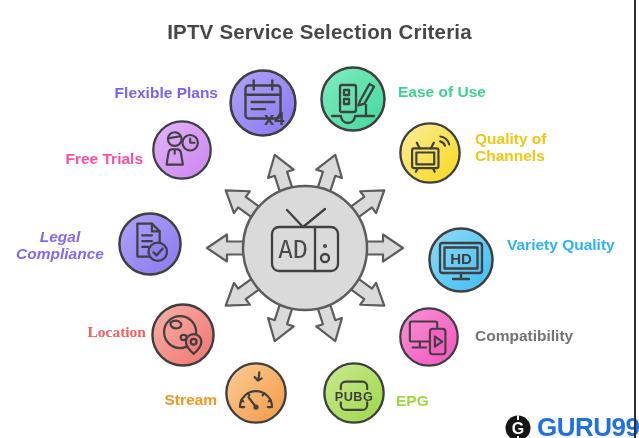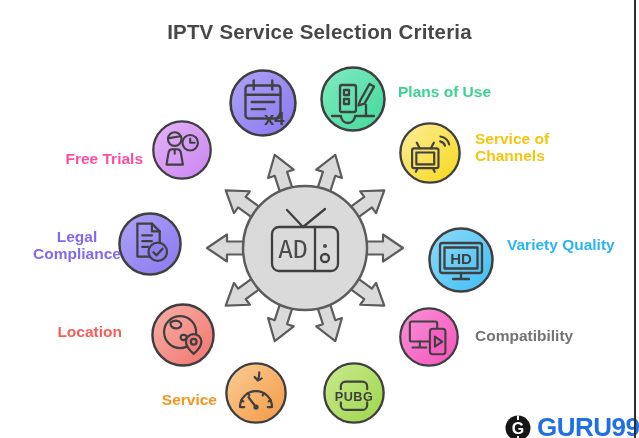--- a/index.html
+++ b/index.html
@@ -7,23 +7,23 @@
          font-family:"Liberation Sans",sans-serif;}
   #title{position:absolute;top:20px;left:0;width:100%;text-align:center;
          font-size:20.5px;font-weight:bold;color:#474747;letter-spacing:.2px;}
   .node{position:absolute;}
   .node svg{display:block;}
   .node-label{position:absolute;font-weight:bold;font-size:15.5px;line-height:1.12;}
   #lbl-flexible-plans{left:38px;top:84px;width:180px;text-align:right;color:#7B61F0;}
   #lbl-ease-of-use{left:398px;top:83px;width:130px;text-align:left;color:#3BD38F;}
   #lbl-free-trials{left:23px;top:150px;width:120px;text-align:right;color:#FF4DA4;}
   #lbl-variety{left:475px;top:130px;width:92px;text-align:left;color:#F4C511;}
-  #lbl-legal{left:27px;top:228px;width:100px;text-align:center;color:#8468F0;}
+  #lbl-legal{left:10px;top:228px;width:100px;text-align:center;color:#8468F0;font-style:italic;}
   #lbl-stream{left:507px;top:236px;width:132px;text-align:left;color:#2CB4F2;}
-  #lbl-location{left:12px;top:323px;width:110px;text-align:right;color:#F3605B;}
+  #lbl-location{left:36px;top:323px;width:110px;text-align:right;color:#F3605B;font-family:Liberation Serif, serif;}
   #lbl-compatibility{left:475px;top:327px;width:150px;text-align:left;color:#737373;}
   #lbl-uptime{left:117px;top:391px;width:100px;text-align:right;color:#F8941D;}
   #lbl-epg{left:396px;top:392px;width:80px;text-align:left;color:#9EDA3E;}
   #hub{position:absolute;left:205px;top:148px;}
   #footer-brand{position:absolute;left:504px;top:412px;display:flex;align-items:center;}
   #brand-text{font-size:26px;font-weight:bold;color:#1F6FE5;letter-spacing:-0.5px;margin-left:5px;}
   #right-border{position:absolute;left:634px;top:0;width:2px;height:438px;background:#2e2e2e;}
   .ic{stroke:#404040;stroke-width:2.3;fill:none;stroke-linecap:round;stroke-linejoin:round;}
   .ictxt{fill:#404040;font-weight:bold;font-family:"Liberation Sans",sans-serif;}
 </style>
@@ -75,41 +75,42 @@
         <rect x="17" y="17" width="34" height="32" rx="3"></rect>
         <line x1="25" y1="12" x2="25" y2="21"></line>
           <line x1="43" y1="12" x2="43" y2="21"></line>
         <line x1="17" y1="26" x2="51" y2="26"></line>
         <line x1="23" y1="33" x2="45" y2="33"></line>
           <line x1="23" y1="40" x2="36" y2="40"></line>
       </g>
       <text x="35" y="55" font-size="18" class="ictxt">x4</text>
     </svg>
   </div>
+  <div class="node-label" id="lbl-flexible-plans">Flexible Plans</div>
 
   <div class="node" style="left:319px;top:65px;">
     <svg width="68" height="68" viewBox="0 0 68 68">
       <defs>
           <linearGradient id="geu" x1="0" y1="0" x2="1" y2="1">
         <stop offset="0" stop-color="#82EBC0"></stop>
             <stop offset="0.8" stop-color="#4EDCA2"></stop>
           </linearGradient>
         </defs>
       <circle cx="34" cy="34" r="31.5" fill="url(#geu)" stroke="#3f3f3f" stroke-width="2.5"></circle>
       <g class="ic">
         <rect x="21" y="20" width="16" height="27" rx="2"></rect>
         <rect x="25" y="25" width="5" height="5"></rect>
           <rect x="25" y="34" width="5" height="5"></rect>
         <path d="M41,36 L50.5,19 l4.5,2.6 L45.5,38.6 l-6,1.8 z"></path>
         <line x1="47" y1="40" x2="47" y2="51"></line>
         <path d="M13,51 h9 a7,7 0 0 0 14,0 h19"></path>
       </g>
     </svg>
   </div>
-  <div class="node-label" id="lbl-ease-of-use">Plans of Use</div>
+  <div class="node-label" id="lbl-ease-of-use">Ease of Use</div>
 
   <div class="node" style="left:151px;top:119px;">
     <svg width="62" height="62" viewBox="0 0 68 68">
       <defs>
           <linearGradient id="gft" x1="0" y1="0" x2="1" y2="1">
         <stop offset="0" stop-color="#E3B4F8"></stop>
             <stop offset="0.8" stop-color="#CF8EF2"></stop>
           </linearGradient>
         </defs>
       <circle cx="34" cy="34" r="31.5" fill="url(#gft)" stroke="#3f3f3f" stroke-width="2.5"></circle>
@@ -139,21 +140,21 @@
         <rect x="19.5" y="33.5" width="19" height="12.5"></rect>
         <line x1="23" y1="29" x2="20" y2="23"></line>
           <line x1="35" y1="29" x2="38" y2="23"></line>
         <line x1="21" y1="50" x2="19" y2="54"></line>
           <line x1="37" y1="50" x2="39" y2="54"></line>
         <path d="M45,16.5 A11.5,11.5 0 0 1 54.4,24.9"></path>
         <path d="M44.8,21.6 A6.5,6.5 0 0 1 49.9,26.3"></path>
       </g>
     </svg>
   </div>
-  <div class="node-label" id="lbl-variety">Service of Channels</div>
+  <div class="node-label" id="lbl-variety">Quality of Channels</div>
 
   <div class="node" style="left:117px;top:211px;">
     <svg width="66" height="66" viewBox="0 0 68 68">
       <defs>
           <linearGradient id="glc" x1="0" y1="0" x2="1" y2="1">
         <stop offset="0" stop-color="#AFA3F6"></stop>
             <stop offset="0.8" stop-color="#9080F2"></stop>
           </linearGradient>
         </defs>
       <circle cx="34" cy="34" r="31.5" fill="url(#glc)" stroke="#3f3f3f" stroke-width="2.5"></circle>
@@ -247,38 +248,39 @@
           <line x1="46.5" y1="49" x2="50" y2="49"></line>
         <line x1="20.5" y1="43" x2="18.3" y2="41.5"></line>
           <line x1="27" y1="36.5" x2="25.6" y2="34.2"></line>
         <line x1="41" y1="36.5" x2="42.4" y2="34.2"></line>
           <line x1="47.5" y1="43" x2="49.7" y2="41.5"></line>
         <line x1="34" y1="49" x2="26" y2="38.5"></line>
       </g>
       <circle cx="34" cy="49" r="2.8" fill="#404040"></circle>
     </svg>
   </div>
-  <div class="node-label" id="lbl-uptime">Service</div>
+  <div class="node-label" id="lbl-uptime">Stream</div>
 
   <div class="node" style="left:322px;top:361px;">
     <svg width="64" height="64" viewBox="0 0 68 68">
       <defs>
           <linearGradient id="gep" x1="0" y1="0" x2="1" y2="1">
         <stop offset="0" stop-color="#CBEA90"></stop>
             <stop offset="0.8" stop-color="#A6DA57"></stop>
           </linearGradient>
         </defs>
       <circle cx="34" cy="34" r="31.5" fill="url(#gep)" stroke="#3f3f3f" stroke-width="2.5"></circle>
       <g class="ic">
         <path d="M20,30 v-3 a5,5 0 0 1 5,-5 h18 a5,5 0 0 1 5,5 v3"></path>
         <path d="M20,44 v3 a5,5 0 0 0 5,5 h18 a5,5 0 0 0 5,-5 v-3"></path>
       </g>
       <text x="34" y="42" text-anchor="middle" font-size="13.5" letter-spacing="0.5" class="ictxt">PUBG</text>
     </svg>
   </div>
+  <div class="node-label" id="lbl-epg">EPG</div>
 
   <div id="footer-brand">
     <svg width="28" height="28" viewBox="0 0 28 28">
       <circle cx="14" cy="14" r="12.5" fill="#161616"></circle>
       <text x="14" y="19.5" text-anchor="middle" font-size="16" font-weight="bold" fill="#ffffff" font-family="Liberation Sans, sans-serif">G</text>
       <line x1="14" y1="1.5" x2="14" y2="6" stroke="#ffffff" stroke-width="2"></line>
       <line x1="14" y1="22" x2="14" y2="26.5" stroke="#ffffff" stroke-width="2"></line>
     </svg>
     <span id="brand-text">GURU99</span>
   </div>

